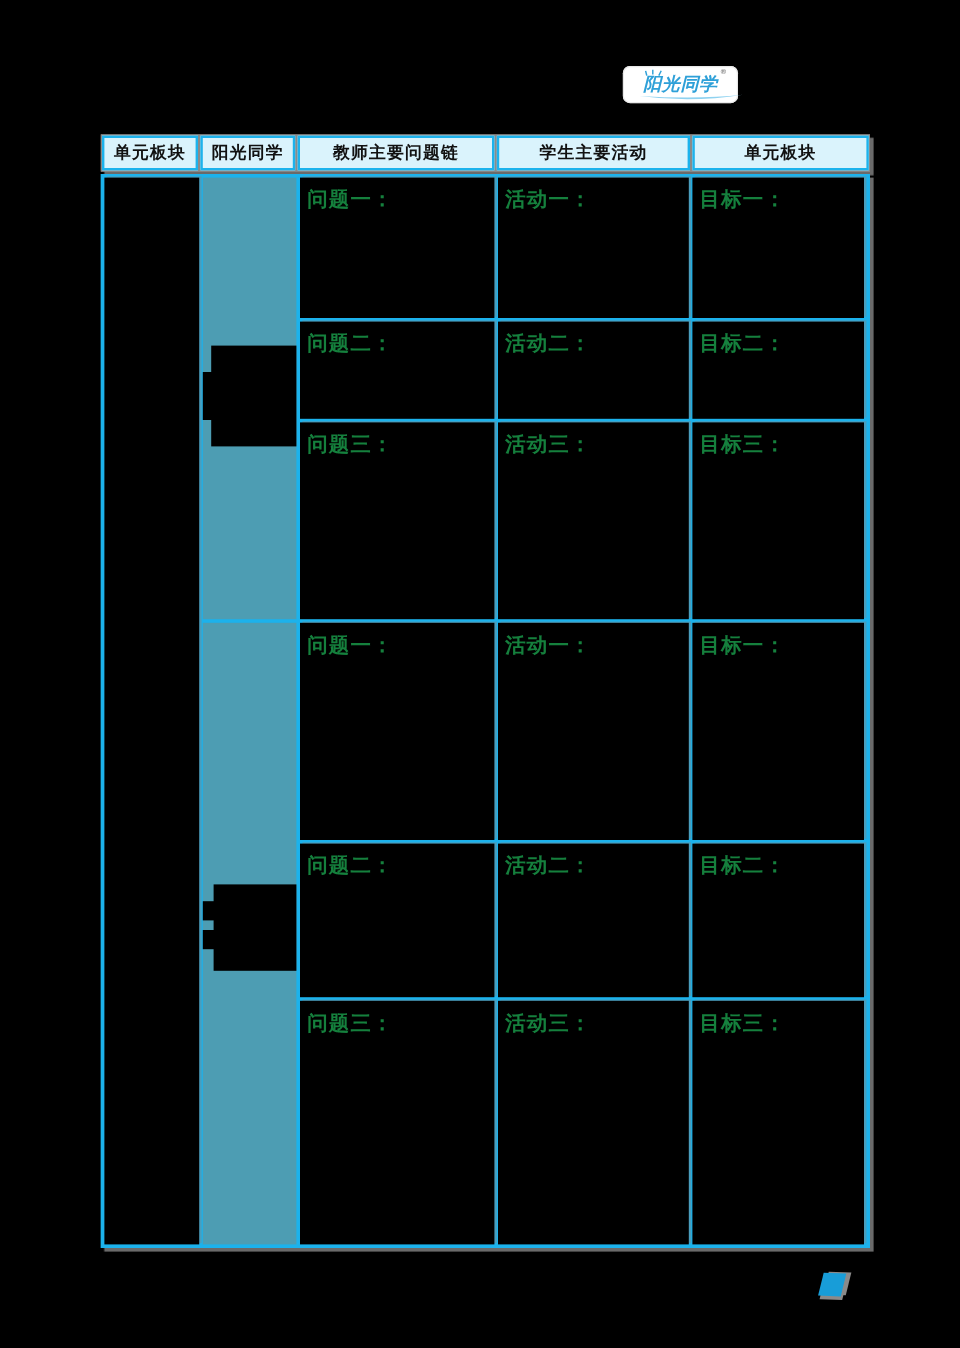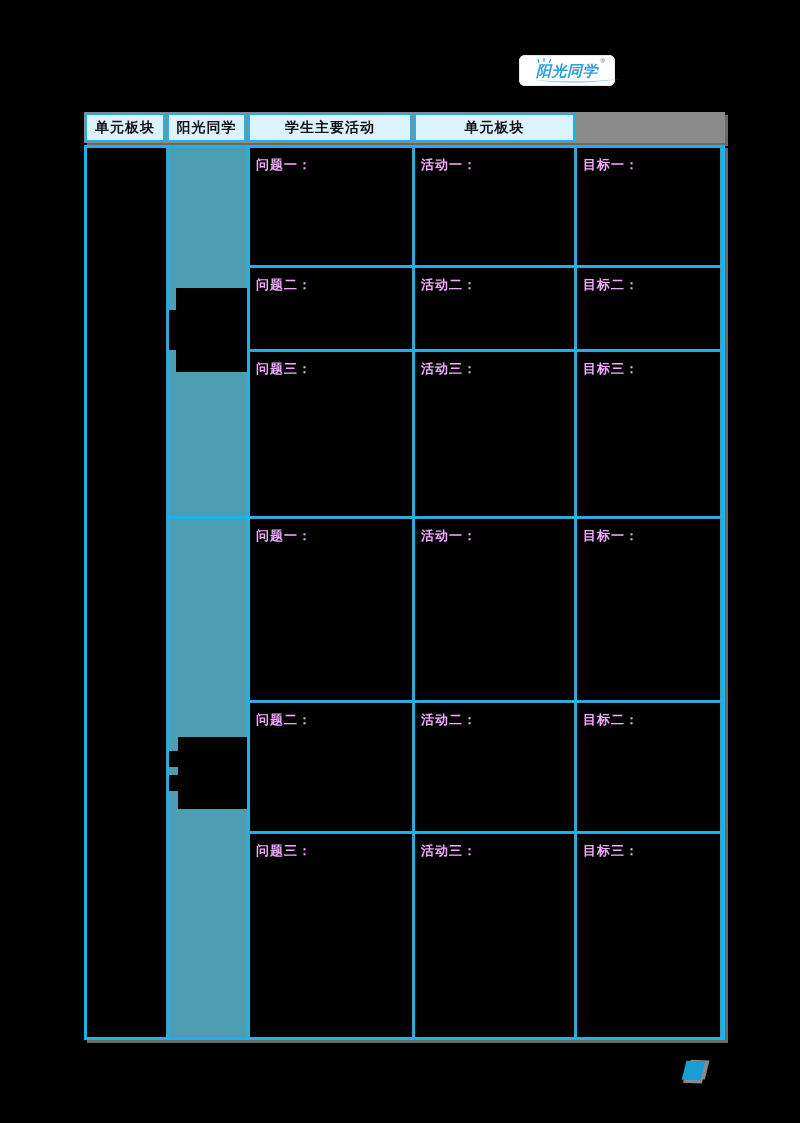--- a/index.html
+++ b/index.html
@@ -27,21 +27,21 @@
   .tbody{display:grid;margin-top:2px;
          grid-template-columns:79px 78px 162px 159px 143px;
          grid-template-rows:117px 81px 164px 181px 128px 203px;
          gap:3px;background:#1cb2ec;border:3px solid #1cb2ec;}
   .cell{background:#000;position:relative;padding:7px 6px;box-sizing:border-box;
         box-shadow:2px -1px 0 rgba(130,130,130,0.45);}
   .cell-unit{grid-column:1;grid-row:1/7;background:#000;}
   .cell-task{grid-column:2;background:#4d9db3;position:relative;}
   .task-a{grid-row:1/4;}
   .task-b{grid-row:4/7;}
-  .lbl{color:#f0abfc;font-weight:bold;font-size:13px;letter-spacing:1px;line-height:1.4;}
+  .lbl{color:#15803d;font-weight:bold;font-size:17px;letter-spacing:1px;line-height:1.4;}
   
   .blob{position:absolute;background:#000;}
   .blob-a-main{left:7px;right:0;top:140px;height:84px;}
   .blob-a-tab{left:0;top:162px;width:9px;height:40px;}
   .blob-b-main{left:9px;right:0;top:218px;height:72px;}
   .blob-b-tab1{left:0;top:232px;width:11px;height:16px;}
   .blob-b-tab2{left:0;top:256px;width:11px;height:16px;}
 
   
   .page-badge{position:absolute;left:684px;top:1061px;width:19px;height:19px;background:#189dd8;
@@ -67,20 +67,21 @@
         <path d="M1 3 Q 44 9 87 2 Q 50 6 1 3 Z" fill="#8fd2f0"></path>
       </svg>
     </div>
   </div>
 
   <div class="table-wrap">
 
     <div class="thead">
       <div class="th">单元板块</div>
       <div class="th">阳光同学</div>
+      <div class="th">教师主要问题链</div>
       <div class="th">学生主要活动</div>
       <div class="th">单元板块</div>
     </div>
 
     <div class="tbody">
 
       <div class="cell cell-unit"></div>
 
       <div class="cell-task task-a">
         <div class="blob blob-a-main"></div>

